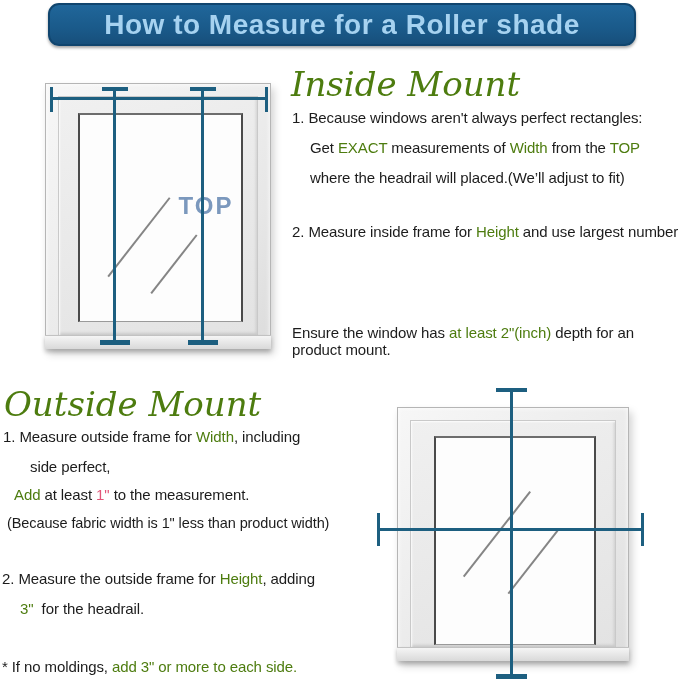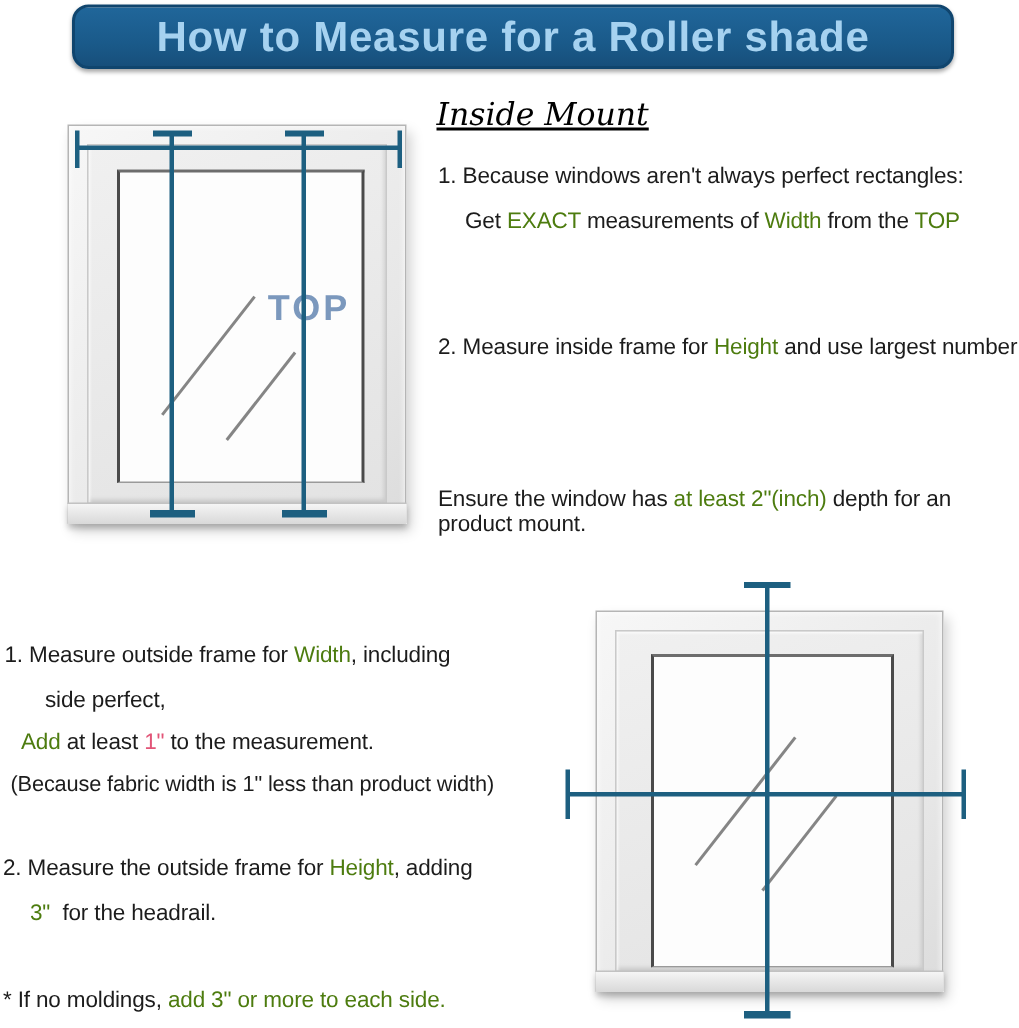--- a/index.html
+++ b/index.html
@@ -9,21 +9,21 @@
   
   .banner{position:absolute;left:48px;top:3px;width:584px;height:39px;
           background:linear-gradient(180deg,#20669a,#1a5a8a 60%,#174f7b);
           border:2px solid #10456e;border-radius:11px;
           display:flex;align-items:center;justify-content:center;
           box-shadow:0 2px 3px rgba(0,0,0,0.35);}
   .banner span{color:#a6d2f0;font-weight:bold;font-size:28px;letter-spacing:0.5px;}
 
   
   .mount-heading{position:absolute;font-family:"DejaVu Serif",serif;font-style:italic;
-                 color:#000000;font-size:21px;white-space:pre;text-decoration:underline;}
+                 color:#4d7c0f;font-size:34px;white-space:pre;}
 
   
   .tline{position:absolute;font-size:15px;white-space:pre;letter-spacing:-0.1px;}
   .tline.small{font-size:14.5px;}
   .hl-purple{color:#4d7c0f;}
   .hl-pink{color:#e25578;}
 
   
   .win{position:absolute;background:linear-gradient(135deg,#f7f7f7,#e7e7e7 70%,#dcdcdc);
        border:1px solid #b5b5b5;
@@ -70,24 +70,26 @@
   <div class="mline" style="left:113px;top:89px;width:3px;height:254px;"></div>
   <div class="mline" style="left:201px;top:89px;width:3px;height:254px;"></div>
   <div class="mline" style="left:102px;top:87px;width:26px;height:4px;"></div>
   <div class="mline" style="left:190px;top:87px;width:26px;height:4px;"></div>
   <div class="mline" style="left:100px;top:340px;width:30px;height:5px;"></div>
   <div class="mline" style="left:188px;top:340px;width:30px;height:5px;"></div>
 
   <div class="mount-heading" style="left:291px;top:64px;">Inside Mount</div>
   <div class="tline" style="left:292px;top:109px;"><span>1. Because windows aren't always perfect rectangles:</span></div>
   <div class="tline" style="left:310px;top:139px;"><span>Get </span><span class="hl-purple">EXACT</span><span> measurements of </span><span class="hl-purple">Width</span><span> from the </span><span class="hl-purple">TOP</span></div>
+  <div class="tline" style="left:310px;top:169px;"><span>where the headrail will placed.(We’ll adjust to fit)</span></div>
   <div class="tline" style="left:292px;top:223px;"><span>2. Measure inside frame for </span><span class="hl-purple">Height</span><span> and use largest number</span></div>
   <div class="tline" style="left:292px;top:311px;margin-top:13px;"><span>Ensure the window has </span><span class="hl-purple">at least 2"(inch)</span><span> depth for an</span></div>
   <div class="tline" style="left:292px;top:341px;"><span>product mount.</span></div>
 
+  <div class="mount-heading" style="left:4px;top:384px;">Outside Mount</div>
   <div class="tline" style="left:3px;top:428px;"><span>1. Measure outside frame for </span><span class="hl-purple">Width</span><span>, including</span></div>
   <div class="tline" style="left:30px;top:458px;"><span>side perfect,</span></div>
   <div class="tline" style="left:14px;top:486px;"><span class="hl-purple">Add</span><span> at least </span><span class="hl-pink">1"</span><span> to the measurement.</span></div>
   <div class="tline small" style="left:7px;top:515px;"><span>(Because fabric width is 1" less than product width)</span></div>
   <div class="tline" style="left:2px;top:570px;"><span>2. Measure the outside frame for </span><span class="hl-purple">Height</span><span>, adding</span></div>
   <div class="tline" style="left:20px;top:600px;"><span class="hl-purple">3"</span><span>  for the headrail.</span></div>
   <div class="tline" style="left:2px;top:658px;"><span>* If no moldings, </span><span class="hl-purple">add 3" or more to each side.</span></div>
 
   <div class="win" style="left:397px;top:407px;width:230px;height:252px;">
     <div class="frame-mid"></div>

